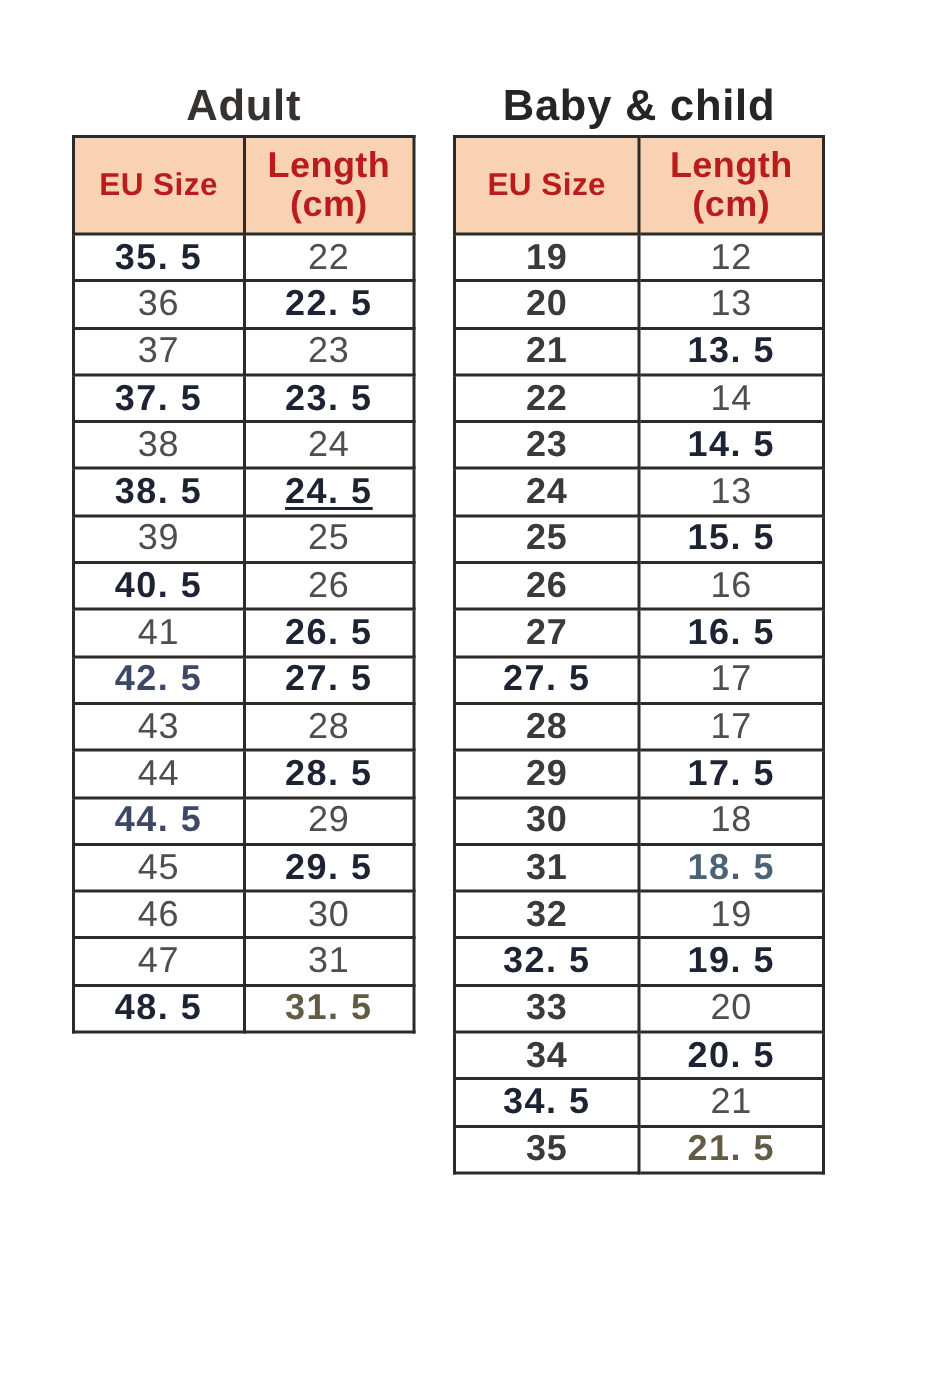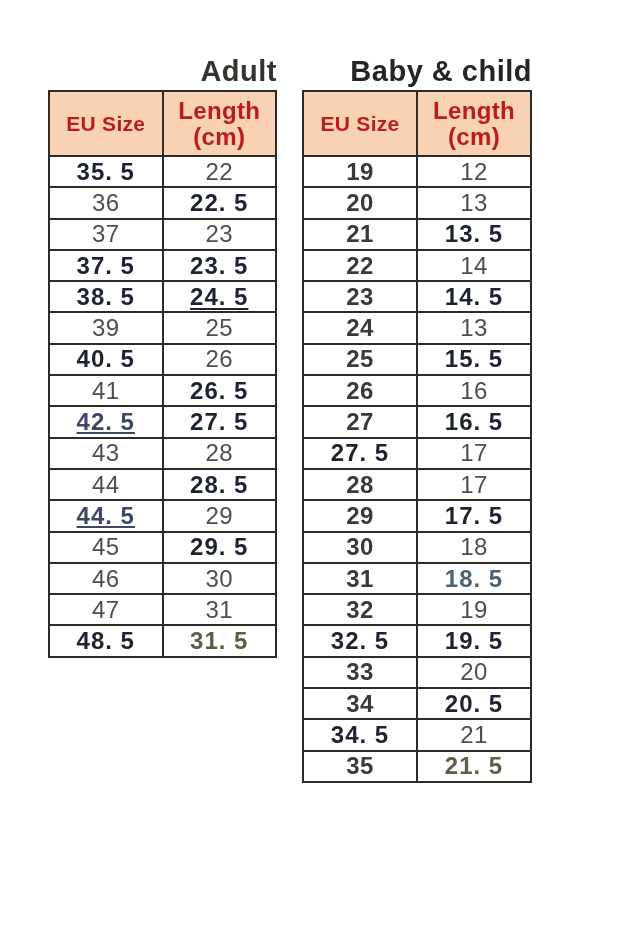--- a/index.html
+++ b/index.html
@@ -10,25 +10,25 @@
   }
   .canvas {
     position: relative;
     width: 620px;
     height: 930px;
     background: #ffffff;
     overflow: hidden;
   }
   .size-table-section { position: absolute; }
   #t0 { left: 48px;  top: 54px; width: 229px; }
-  #t1 { left: 302px; top: 54px; width: 230px; }
+  #t1 { left: 302px; top: 54px; width: 248px; }
 
   .table-title {
     margin: 0 0 2px 0;
-    text-align: right;
+    text-align: center;
     font-size: 29px;
     line-height: 34px;
     font-weight: bold;
     color: #35322f;
     letter-spacing: 0.5px;
   }
   #t1 .table-title { color: #262524; }
 
   table.size-table {
     border-collapse: collapse;
@@ -56,21 +56,21 @@
     font-size: 24px;
     line-height: 1;
     font-weight: 400;
     color: #4e4e4e;
     padding: 0;
     letter-spacing: 0.5px;
     white-space: nowrap;
   }
   td.semibold { font-weight: 700; color: #3a3a3a; letter-spacing: 0.5px; }
   td.bold     { font-weight: 700; color: #1d2332; letter-spacing: 1px; }
-  td.navy     { color: #3d4766; text-decoration: underline; }
+  td.navy     { color: #3d4766; }
   td.bluegray { color: #4b6375; }
   td.olive    { color: #635c44; }
   td.underline {
     text-decoration: underline;
     text-underline-offset: 3px;
     text-decoration-thickness: 2px;
   }
 </style>
 </head>
 <body>
@@ -97,20 +97,24 @@
           </tr>
           <tr>
             <td>37</td>
             <td>23</td>
           </tr>
           <tr>
             <td class="bold">37. 5</td>
             <td class="bold">23. 5</td>
           </tr>
           <tr>
+            <td>38</td>
+            <td>24</td>
+          </tr>
+          <tr>
             <td class="bold">38. 5</td>
             <td class="bold underline">24. 5</td>
           </tr>
           <tr>
             <td>39</td>
             <td>25</td>
           </tr>
           <tr>
             <td class="bold">40. 5</td>
             <td>26</td>

